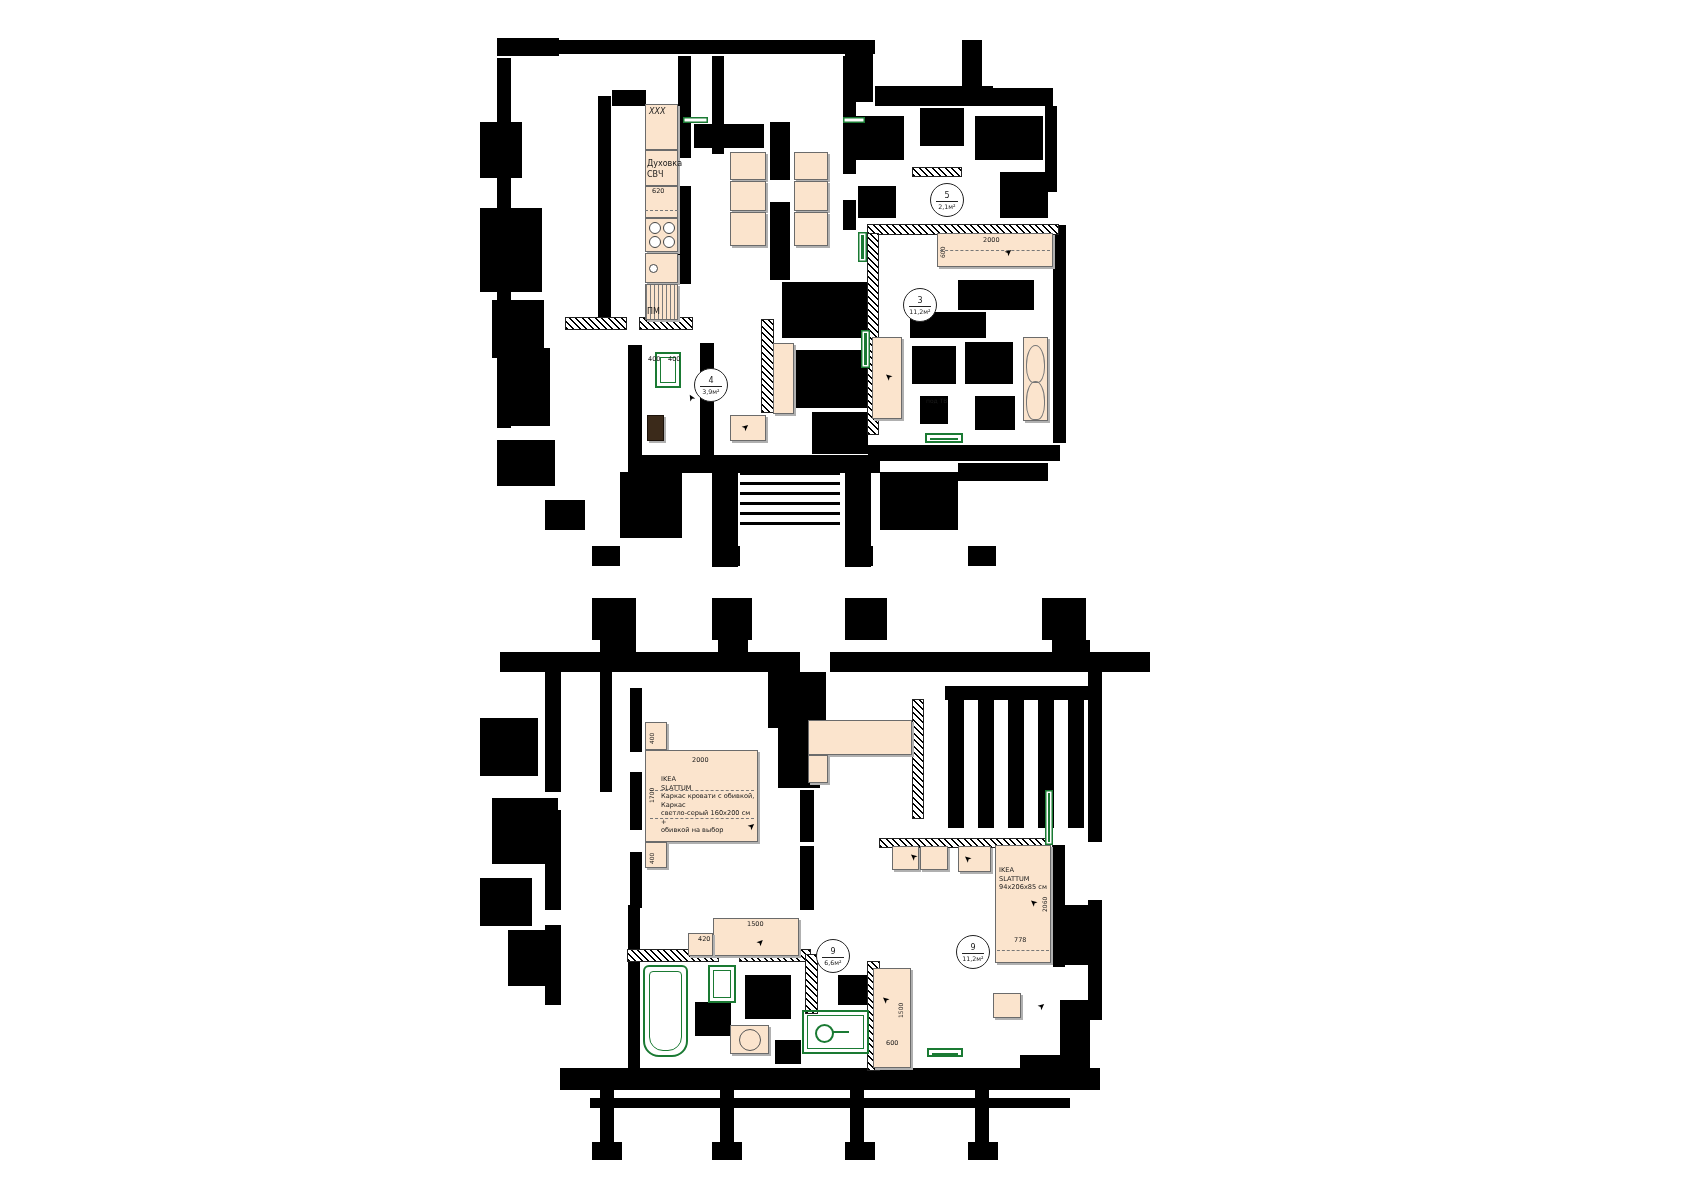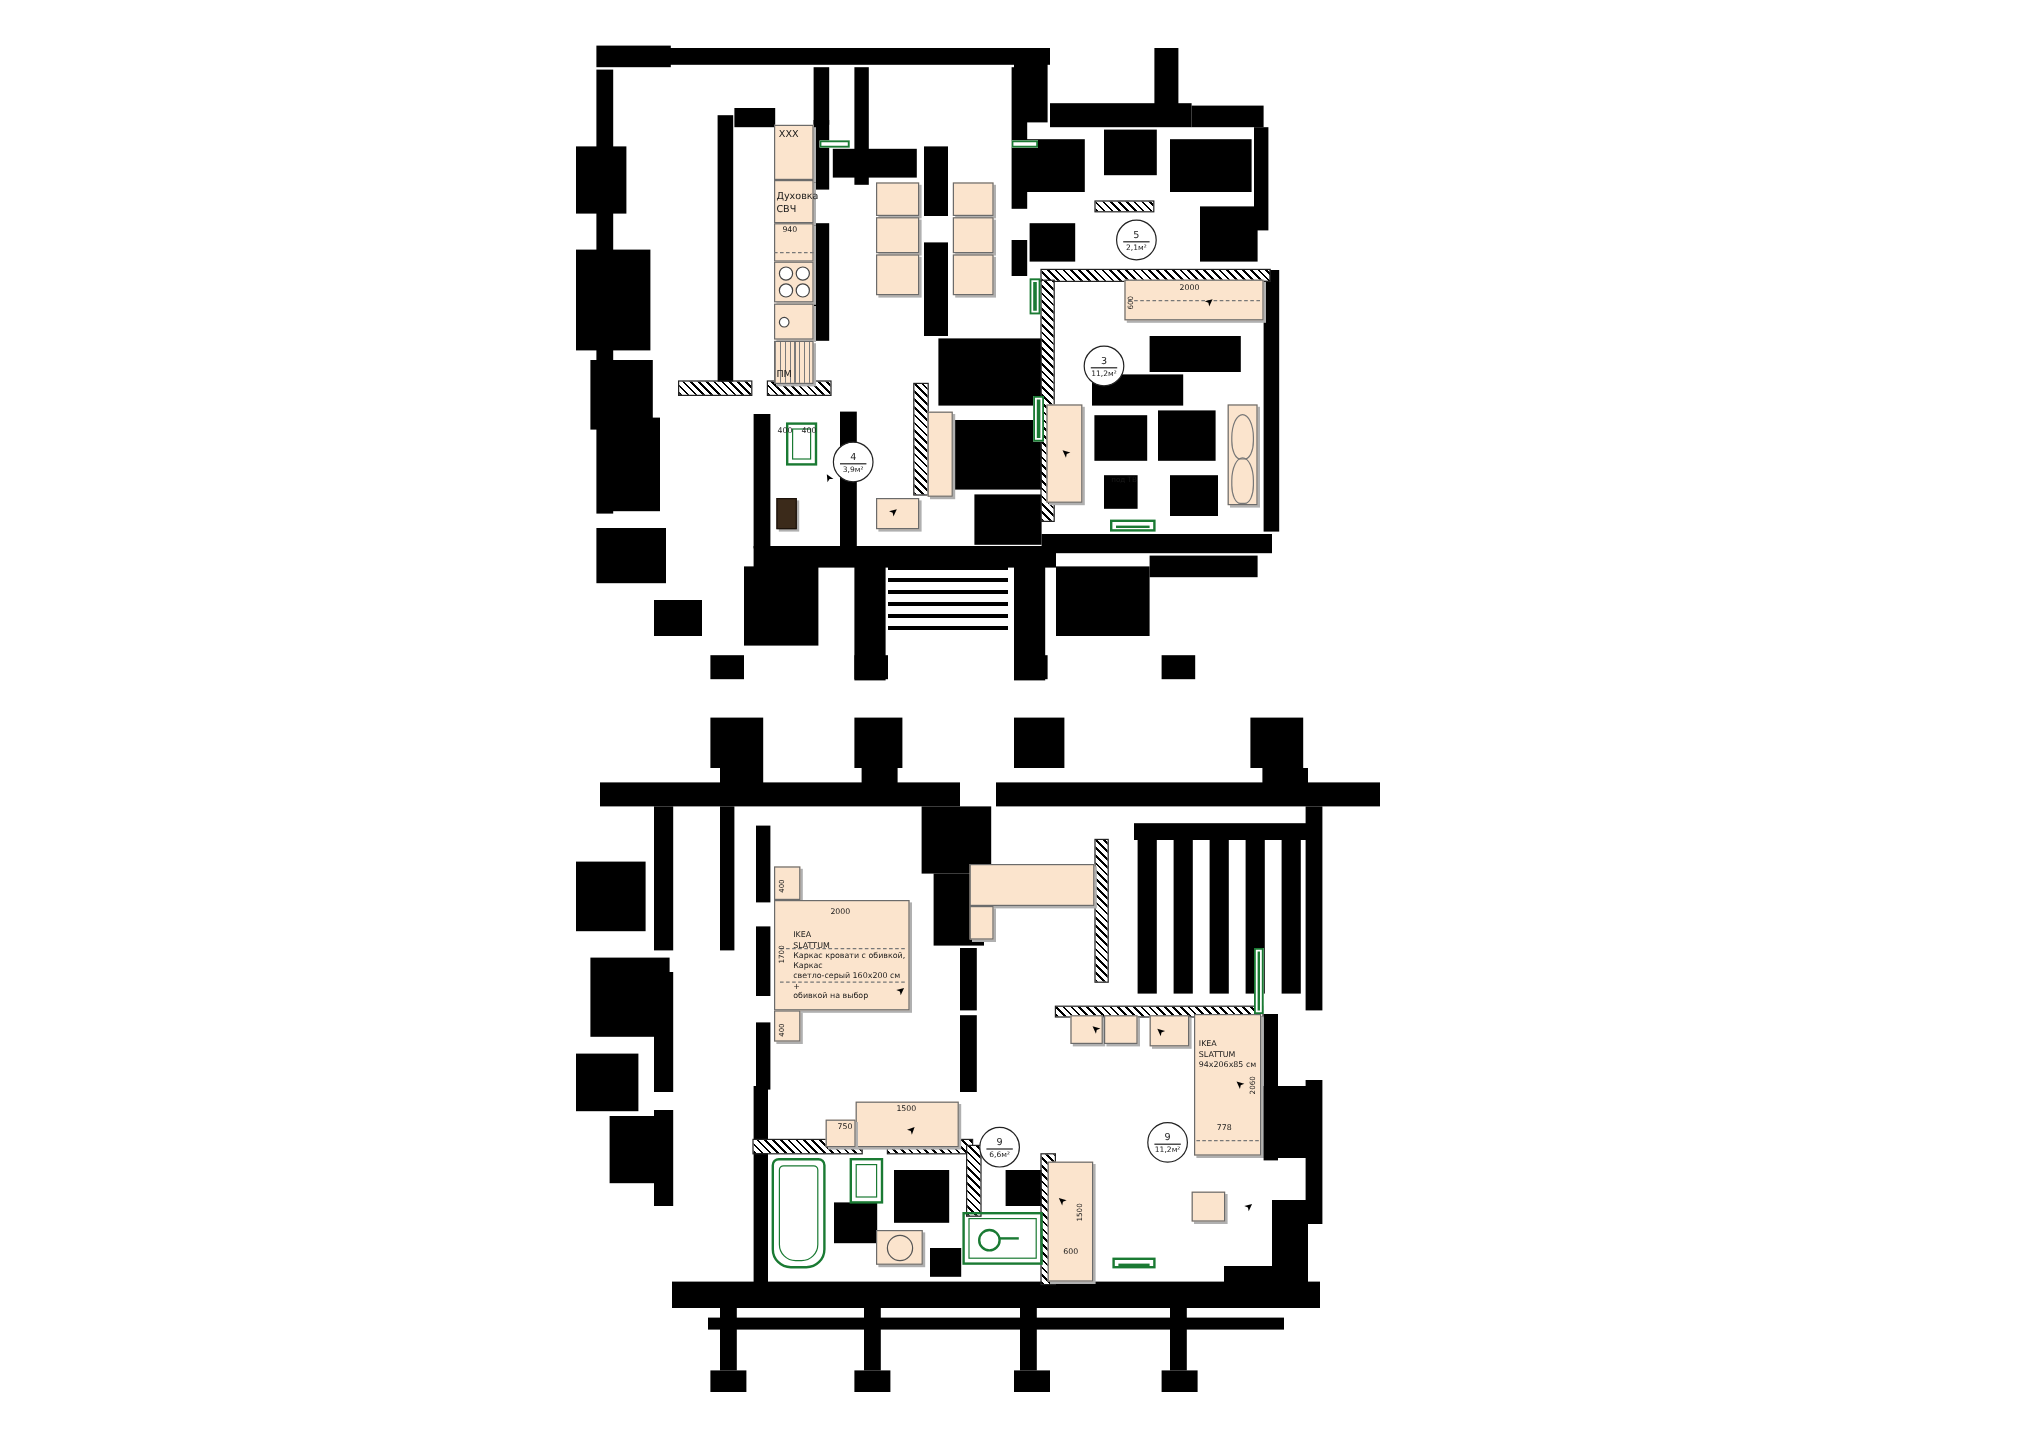--- a/index.html
+++ b/index.html
@@ -225,36 +225,36 @@
       <div class="wcbar"></div>
     </div>
     <div class="green-o" style="left: 927px; top: 1048px; width: 36px; height: 9px;">
       <div class="green-i"></div>
     </div>
     <div class="dash-h" style="left: 645px; top: 210px; width: 33px; height: 0px;"></div>
     <div class="dash-h" style="left: 940px; top: 250px; width: 110px; height: 0px;"></div>
     <div class="dash-h" style="left: 650px; top: 790px; width: 104px; height: 0px;"></div>
     <div class="dash-h" style="left: 650px; top: 818px; width: 104px; height: 0px;"></div>
     <div class="dash-h" style="left: 997px; top: 950px; width: 52px; height: 0px;"></div>
-    <div class="lbl" style="left: 649px; top: 108px; font-size: 8px;">XXX</div>
+    <div class="lbl" style="left: 649px; top: 108px; font-size: 8px; font-style: italic;">XXX</div>
     <div class="lbl" style="left: 647px; top: 160px; font-size: 8px;">Духовка</div>
     <div class="lbl" style="left: 647px; top: 171px; font-size: 8px;">СВЧ</div>
-    <div class="lbl" style="left: 652px; top: 188px; font-size: 6.5px;">940</div>
+    <div class="lbl" style="left: 652px; top: 188px; font-size: 6.5px;">620</div>
     <div class="lbl" style="left: 647px; top: 308px; font-size: 8px;">ПМ</div>
     <div class="lbl" style="left: 648px; top: 356px; font-size: 6.5px;">400</div>
     <div class="lbl" style="left: 668px; top: 356px; font-size: 6.5px;">400</div>
     <div class="lbl" style="left: 983px; top: 237px; font-size: 6.5px;">2000</div>
     <div class="lbl lbl-v" style="left: 940px; top: 258px; font-size: 6px;">600</div>
     <div class="lbl" style="left: 926px; top: 398px; font-size: 6px;">под ТВ</div>
     <div class="lbl" style="left: 692px; top: 757px; font-size: 6.5px;">2000</div>
     <div class="lbl lbl-v" style="left: 649px; top: 803px; font-size: 6px;">1700</div>
     <div class="lbl lbl-v" style="left: 649px; top: 744px; font-size: 5.8px;">400</div>
     <div class="lbl lbl-v" style="left: 649px; top: 864px; font-size: 5.8px;">400</div>
     <div class="lbl" style="left: 747px; top: 921px; font-size: 6.5px;">1500</div>
-    <div class="lbl" style="left: 698px; top: 936px; font-size: 6.5px;">750</div>
+    <div class="lbl" style="left: 698px; top: 936px; font-size: 6.5px;">420</div>
     <div class="lbl lbl-v" style="left: 1042px; top: 912px; font-size: 6px;">2060</div>
     <div class="lbl" style="left: 1014px; top: 937px; font-size: 6.5px;">778</div>
     <div class="lbl lbl-v" style="left: 898px; top: 1018px; font-size: 6px;">1500</div>
     <div class="lbl" style="left: 886px; top: 1040px; font-size: 6.5px;">600</div>
     <div class="note" style="left: 661px; top: 775px; width: 95px;">
       <div>IKEA</div>
       <div>SLATTUM</div>
       <div>Каркас кровати с обивкой, Каркас</div>
       <div>светло-серый 160x200 см +</div>
       <div>обивкой на выбор</div>

